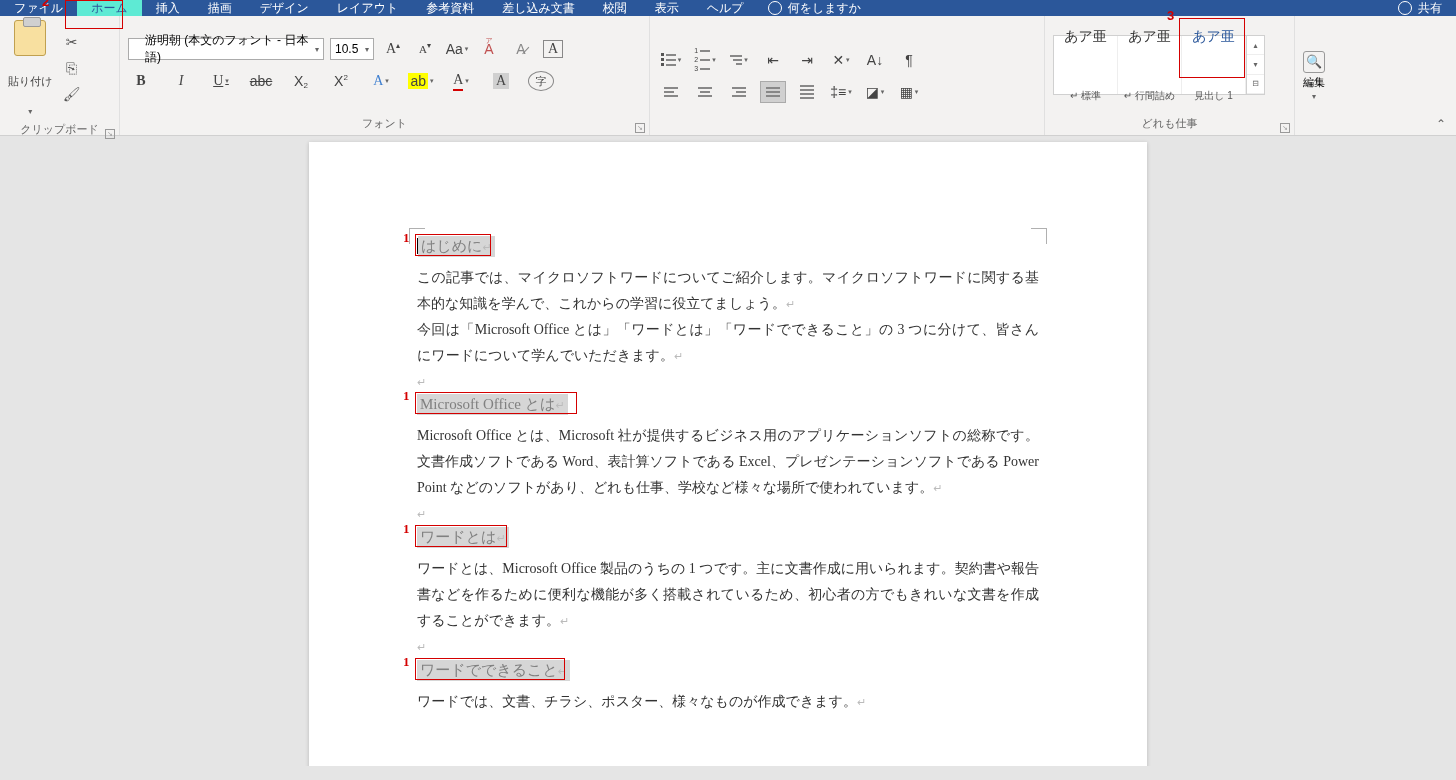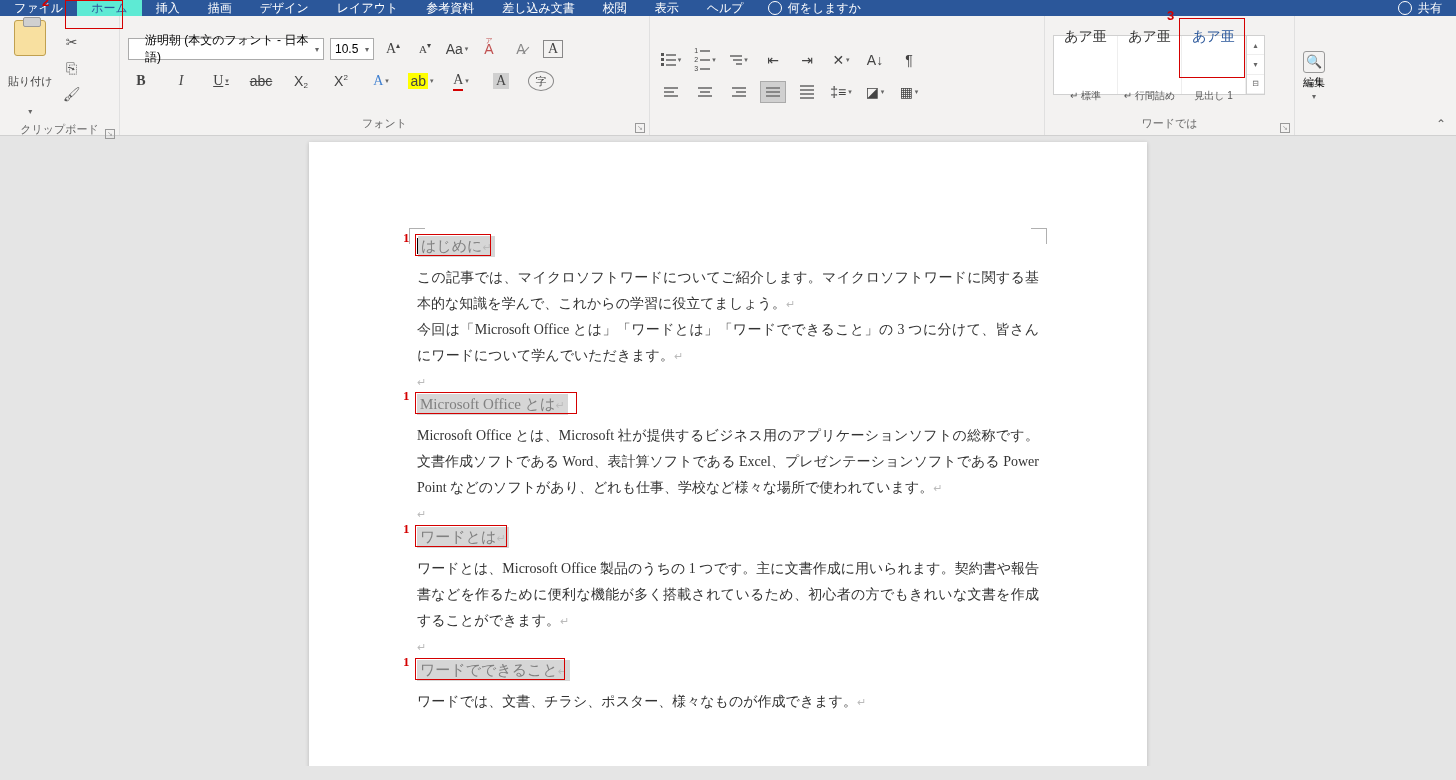--- a/index.html
+++ b/index.html
@@ -342,21 +342,21 @@
           <span class="style-name">見出し 1</span>
         </div>
         <div class="gallery-more">
             <div>▴</div>
             <div>▾</div>
             <div>⊟</div>
           </div>
       </div>
     </div>
     <div class="group-label">
-      <span>ワードでは</span>
+      <span>どれも仕事</span>
       <span class="launcher">↘</span>
     </div>
   </div>
 
   <div class="group g-edit" style="border-right:none;">
     <div class="group-body">
       <div class="edit-col">
         <span class="search-icon">🔍</span>
         <span style="font-size:11px;">編集</span>
         <span style="font-size:8px;color:#666;">▾</span>

